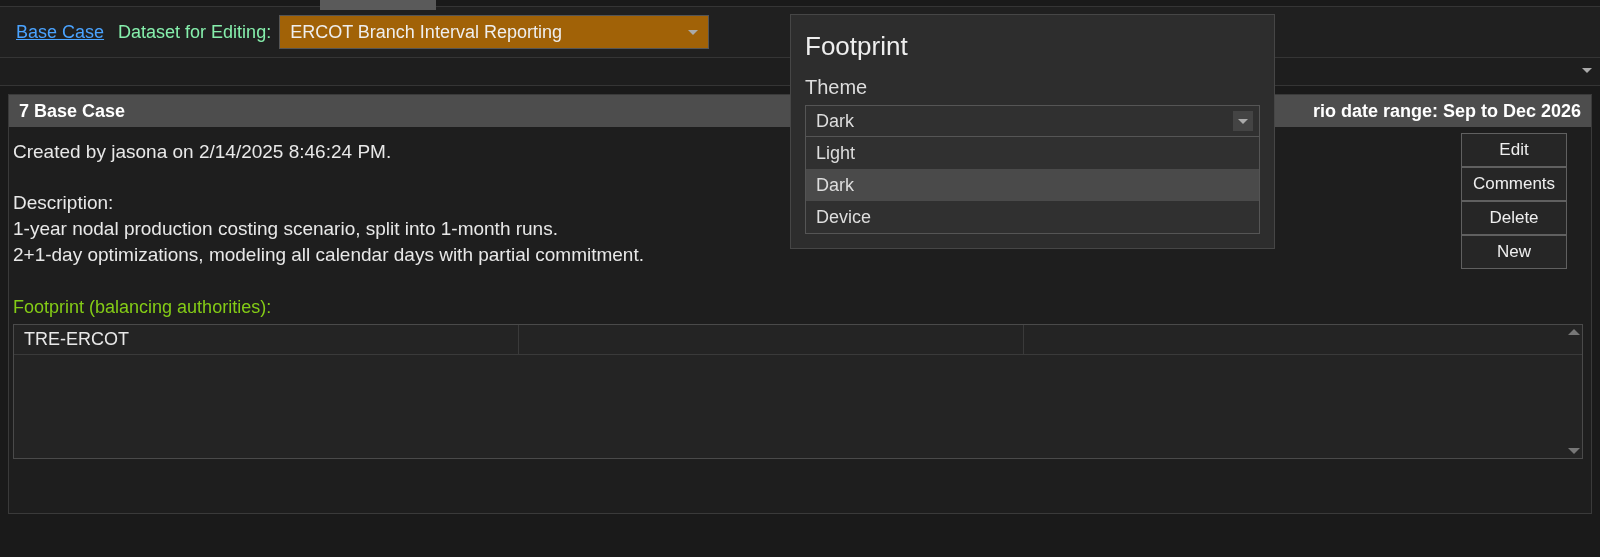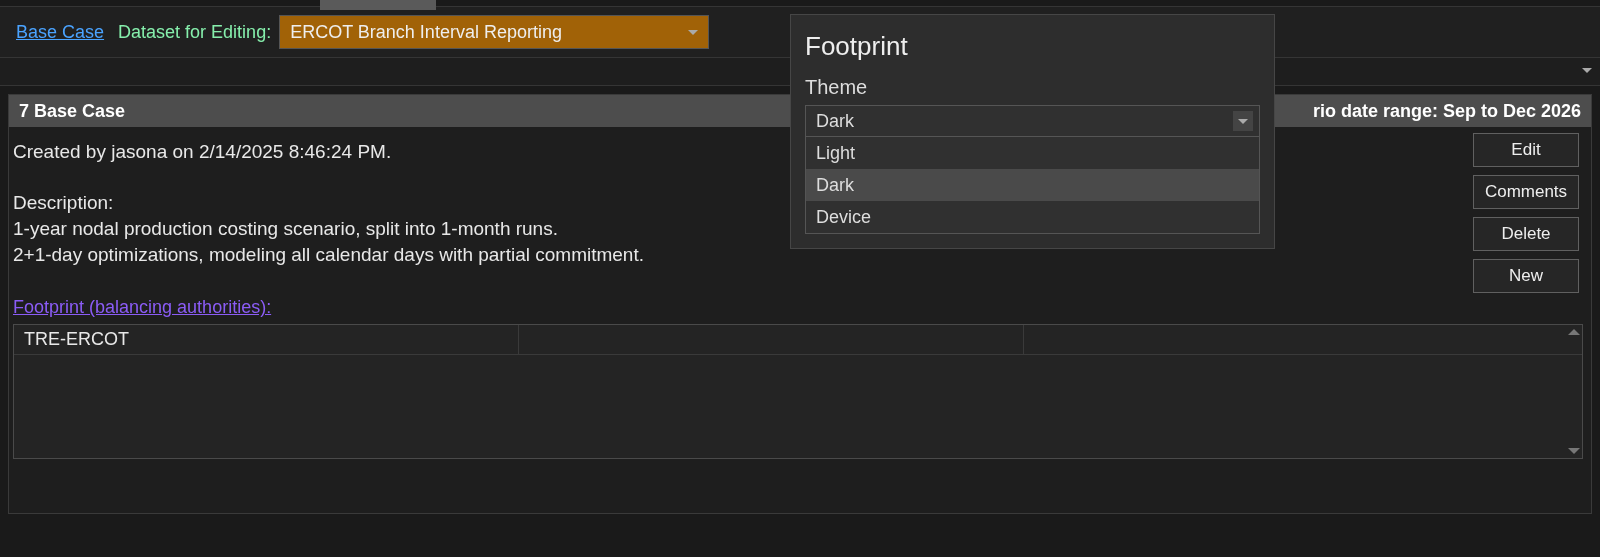--- a/index.html
+++ b/index.html
@@ -109,43 +109,41 @@
   }
   .desc {
     white-space: pre-line;
     line-height: 1.35;
     margin-bottom: 30px;
     font-size: 19px;
   }
 
   .action-col {
     position: absolute;
-    right: 12px;
+    right: 24px;
     top: 6px;
     display: flex;
     flex-direction: column;
-    gap: 8px;
   }
   .btn {
     width: 106px;
     height: 34px;
     border: 1px solid #606060;
     background: #262626;
     color: #eee;
     display: flex;
     align-items: center;
     justify-content: center;
     cursor: pointer;
     font-size: 17px;
   }
 
   .footprint-label {
     margin: 20px 0 6px 0;
-    color: #8b5cf6;
-    text-decoration: underline;
+    color: #84cc16;
   }
   .footprint-grid {
     border: 1px solid #4a4a4a;
     background: #242424;
     height: 135px;
     position: relative;
   }
   .footprint-row {
     display: flex;
     height: 30px;

